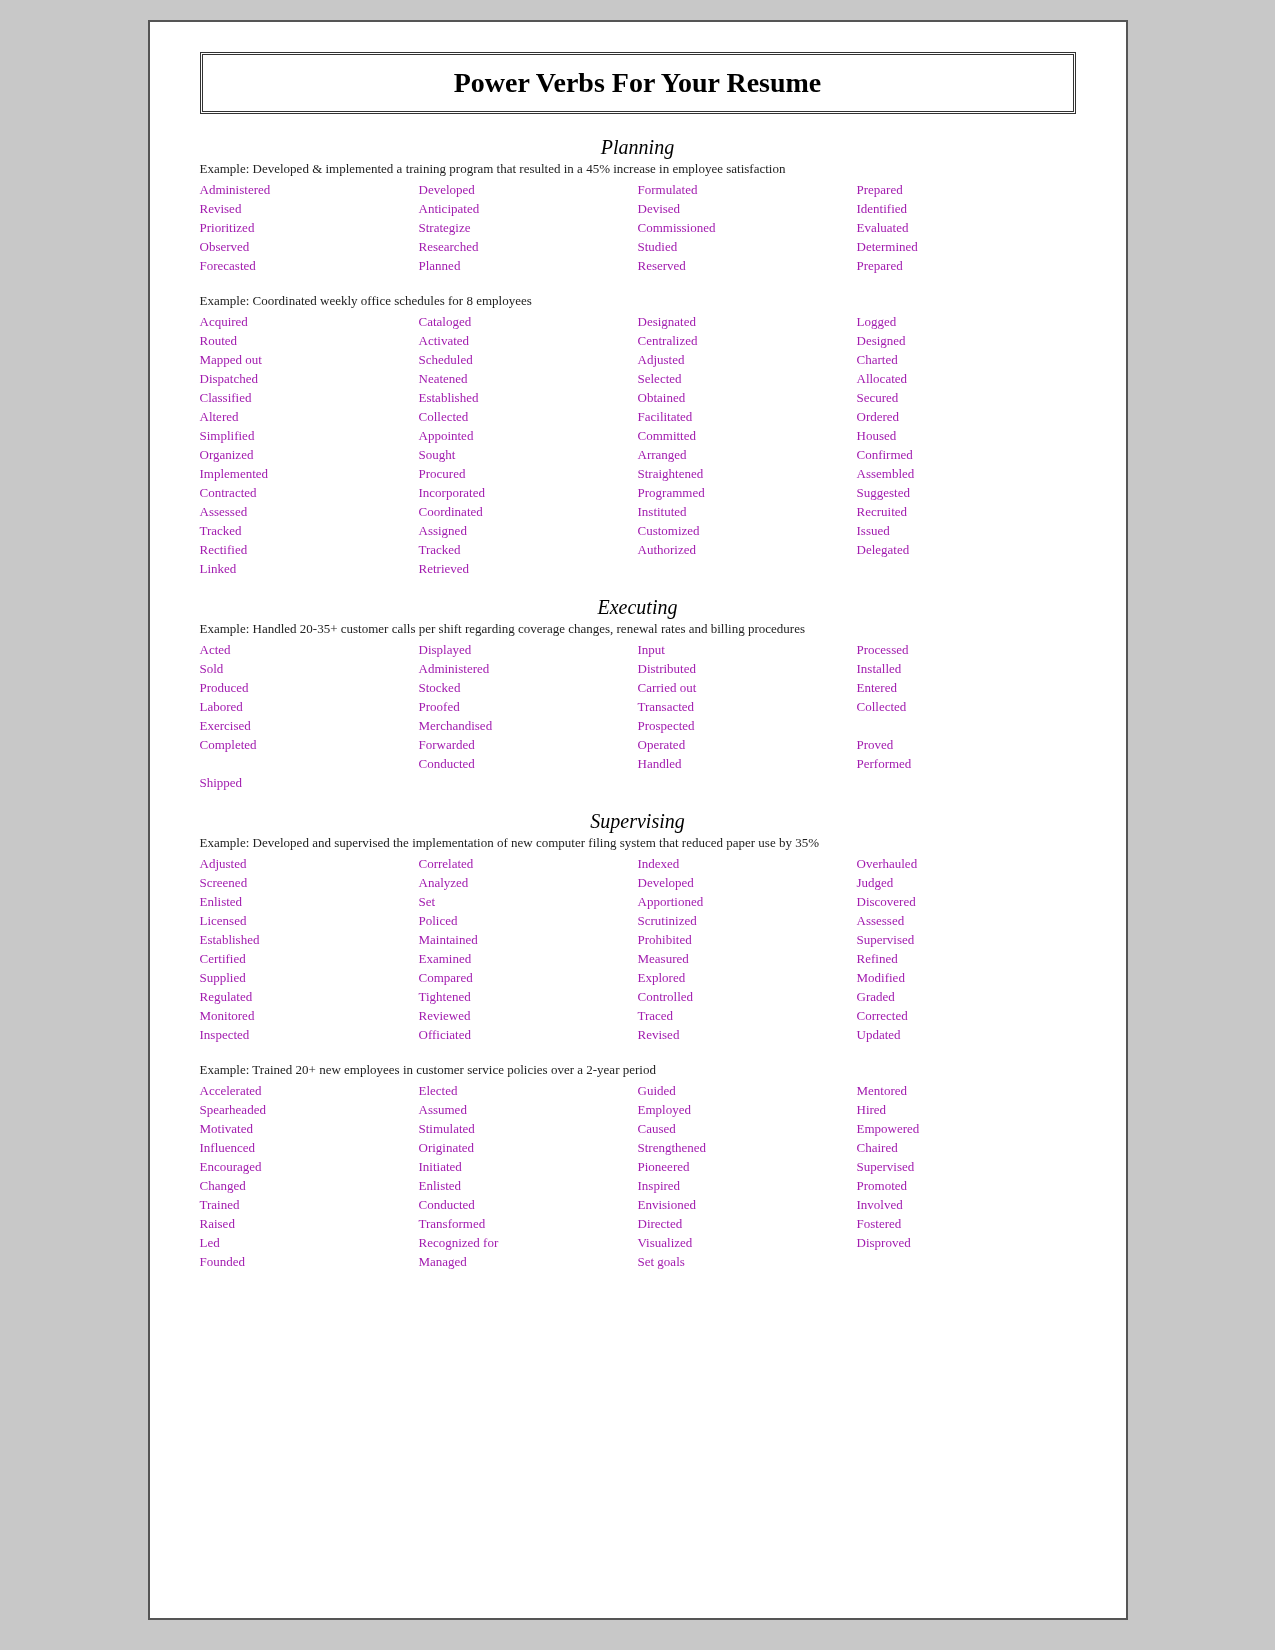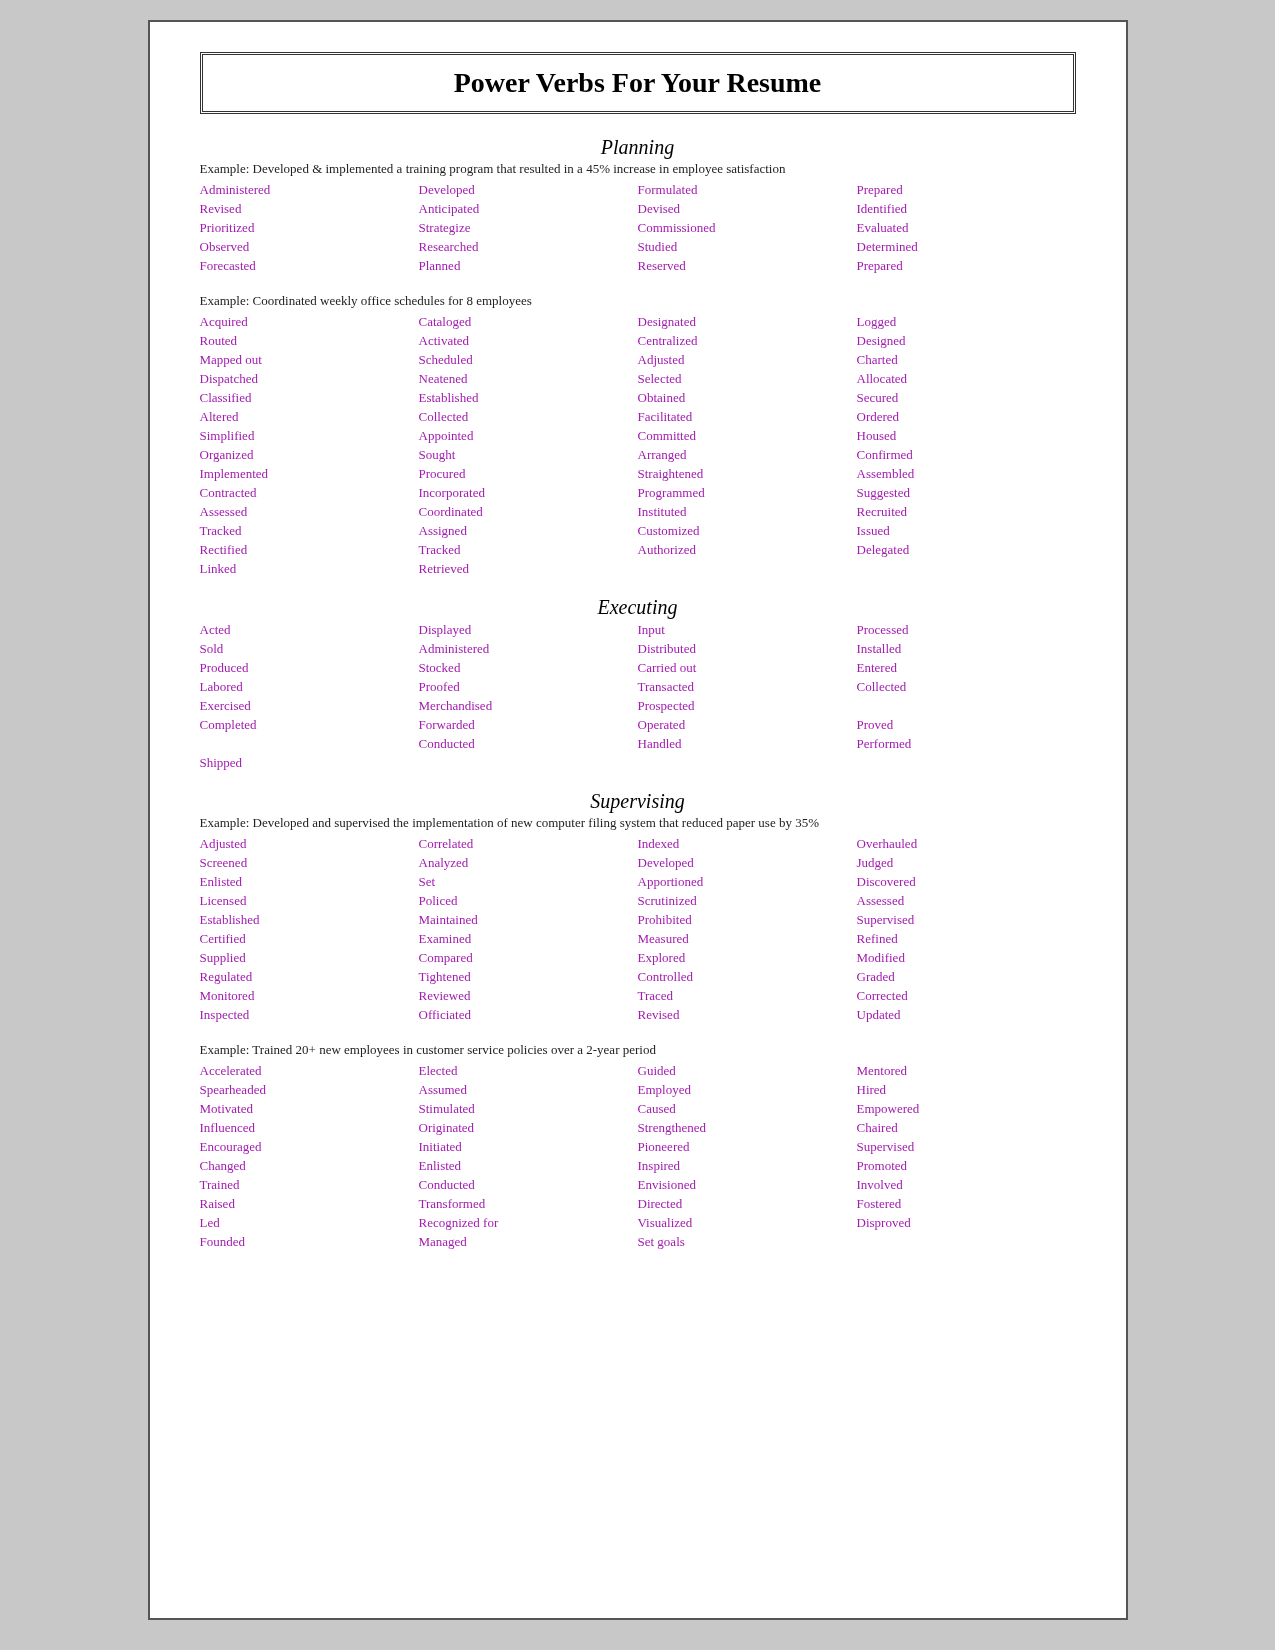--- a/index.html
+++ b/index.html
@@ -145,20 +145,21 @@
           <div class="verb-cell">Tracked</div>
           <div class="verb-cell">Authorized</div>
           <div class="verb-cell">Delegated</div>
           <div class="verb-cell">Linked</div>
           <div class="verb-cell">Retrieved</div>
           <div class="verb-cell"></div>
         </div>
       </div>
       <div class="section">
         <div class="section-heading">Executing</div>
+        <div class="section-example">Example: Handled 20-35+ customer calls per shift regarding coverage changes, renewal rates and billing procedures</div>
         <div class="verb-grid">
           <div class="verb-cell">Acted</div>
           <div class="verb-cell">Displayed</div>
           <div class="verb-cell">Input</div>
           <div class="verb-cell">Processed</div>
           <div class="verb-cell">Sold</div>
           <div class="verb-cell">Administered</div>
           <div class="verb-cell">Distributed</div>
           <div class="verb-cell">Installed</div>
           <div class="verb-cell">Produced</div>

